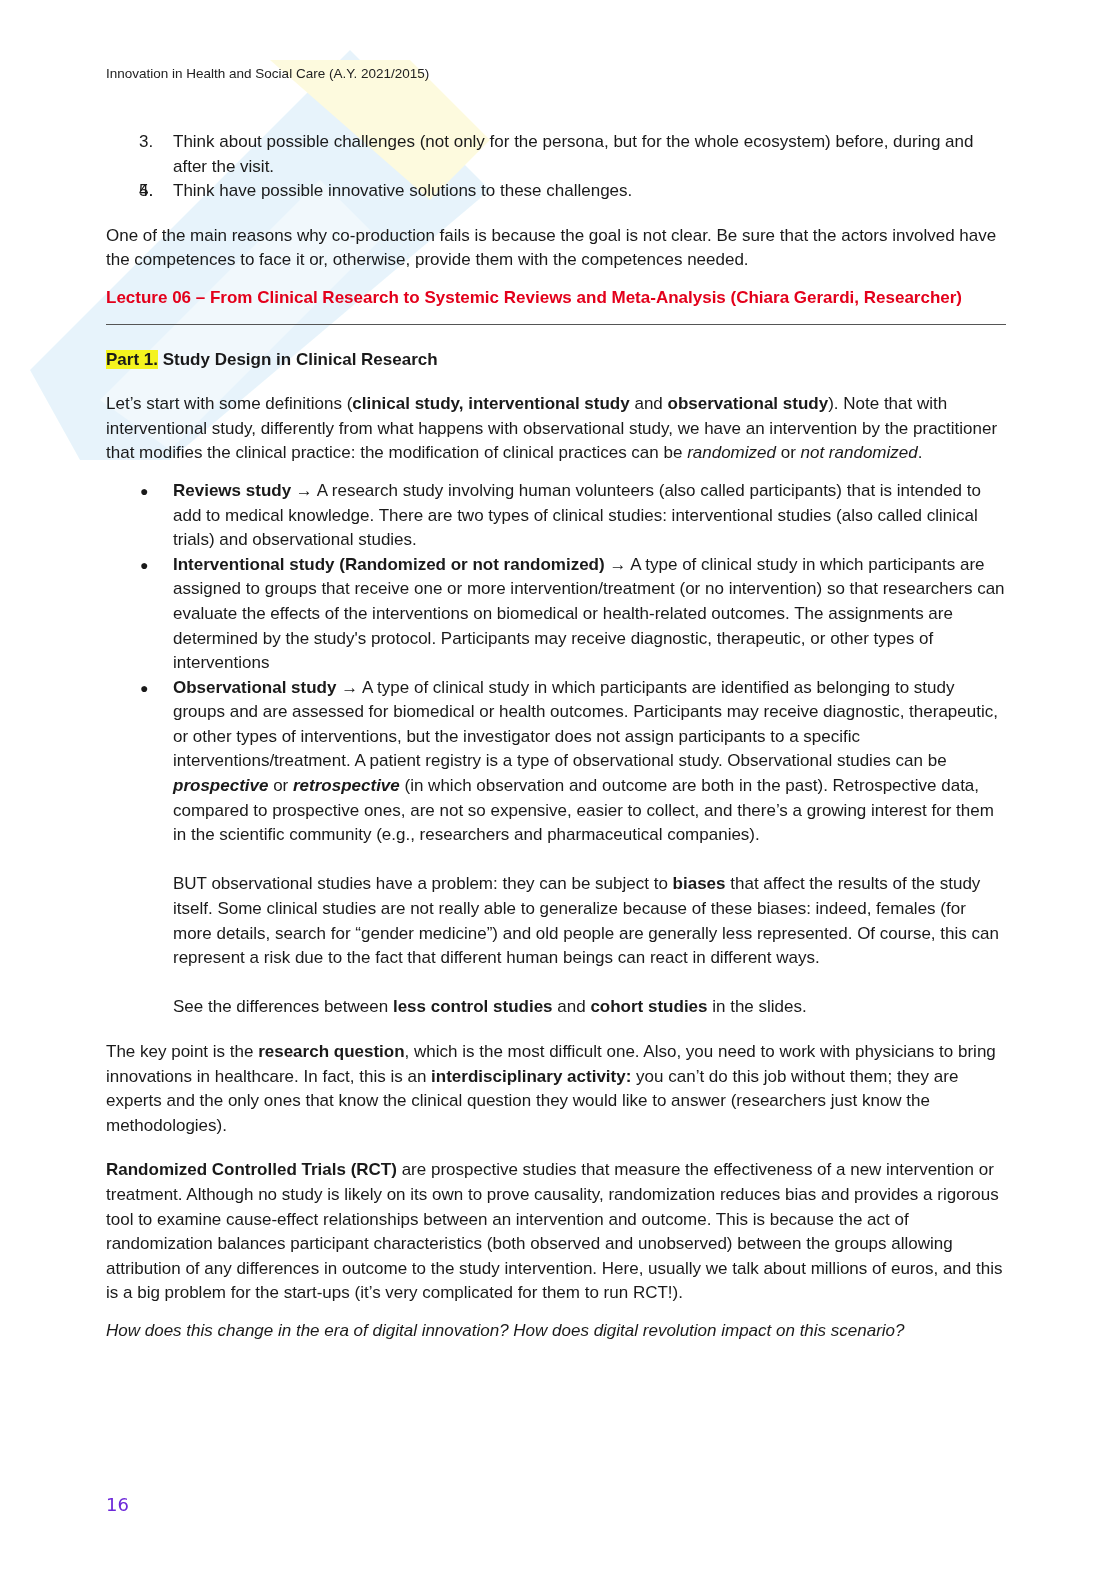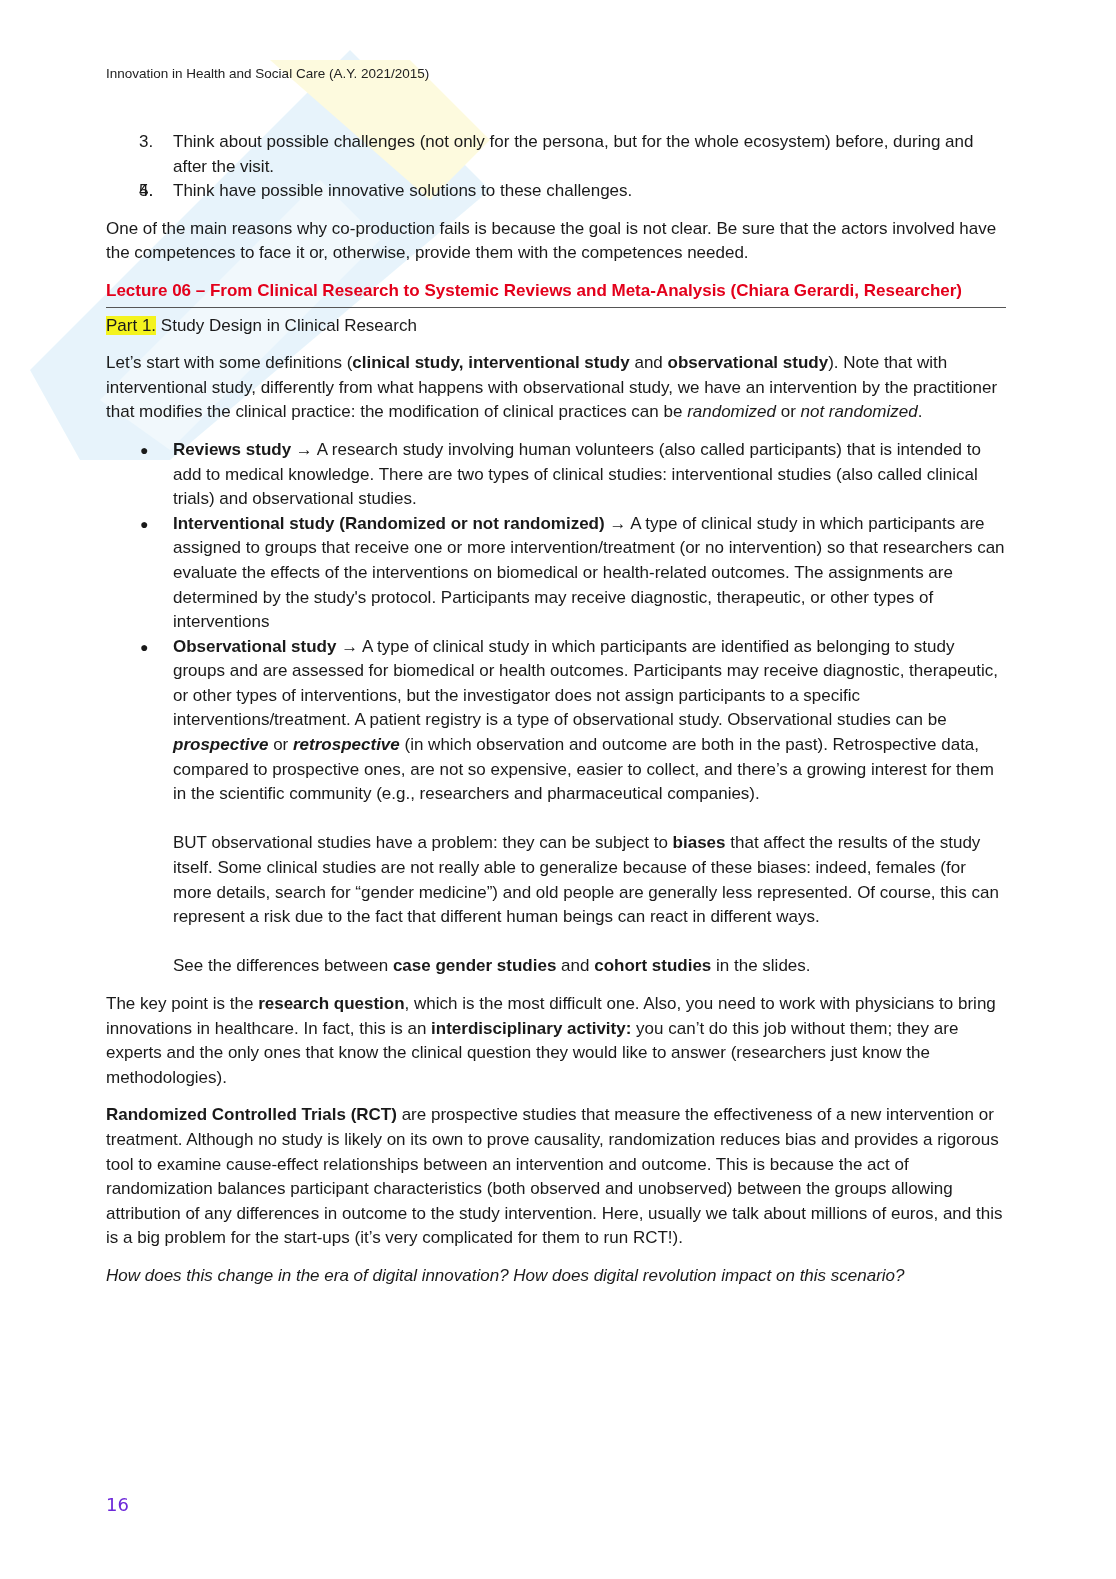--- a/index.html
+++ b/index.html
@@ -5,23 +5,23 @@
   html, body { margin: 0; padding: 0; background: #ffffff; }
   body { width: 1116px; height: 1579px; position: relative; overflow: hidden; font-family: "Liberation Sans", sans-serif; color: #1a1a1a; }
   .watermark { position: absolute; left: 20px; top: 40px; width: 480px; height: 420px; pointer-events: none; opacity: 0.55; }
   .running-header { position: absolute; left: 106px; top: 66px; font-size: 13.5px; color: #222; }
   .running-header .yr { color: #222; }
   .content { position: absolute; left: 106px; top: 130px; width: 900px; font-size: 17px; line-height: 24.6px; }
   ol.steps { margin: 0; padding: 0; list-style: none; }
   ol.steps li { position: relative; padding-left: 67px; }
   ol.steps li .num { position: absolute; left: 33px; top: 0; }
   p { margin: 0; }
-  .para-gap { margin-top: 13px; }
-  .lecture-title { color: #e3001b; font-weight: bold; margin-top: 13px; padding-bottom: 3px; border-bottom: 1.5px solid #555; }
-  .part-title { font-weight: normal; margin-top: 6px; }
+  .para-gap { margin-top: 20px; }
+  .lecture-title { color: #e3001b; font-weight: bold; margin-top: 13px; padding-bottom: 13px; border-bottom: 1.5px solid #555; }
+  .part-title { font-weight: bold; margin-top: 23px; }
   .hl { background: #f4f31e; }
   ul.defs { list-style: none; margin: 13px 0 0 0; padding: 0; }
   ul.defs li { position: relative; padding-left: 67px; }
   ul.defs li .bullet { position: absolute; left: 34px; top: 0; font-size: 14px; }
   .indent { padding-left: 67px; }
   .gap-line { height: 24.6px; }
   .page-number { position: absolute; left: 106px; top: 1494px; font-size: 18px; font-family: "DejaVu Sans", sans-serif; color: #6d28d9; }
   .question { font-style: italic; margin-top: 13px; }
 </style>
 </head>
@@ -74,21 +74,21 @@
       <span>A type of clinical study in which participants are identified as belonging to study groups and are assessed for biomedical or health outcomes. Participants may receive diagnostic, therapeutic, or other types of interventions, but the investigator does not assign participants to a specific interventions/treatment. A patient registry is a type of observational study. Observational studies can be </span><b><i>prospective</i></b><span> or </span><b><i>retrospective</i></b><span> (in which observation and outcome are both in the past). Retrospective data, compared to prospective ones, are not so expensive, easier to collect, and there’s a growing interest for them in the scientific community (e.g., researchers and pharmaceutical companies).</span>
     </li>
   </ul>
 
   <div class="gap-line"></div>
 
   <p class="indent"><span>BUT observational studies have a problem: they can be subject to </span><b>biases</b><span> that affect the results of the study itself. Some clinical studies are not really able to generalize because of these biases: indeed, females (for more details, search for “gender medicine”) and old people are generally less represented. Of course, this can represent a risk due to the fact that different human beings can react in different ways.</span></p>
 
   <div class="gap-line"></div>
 
-  <p class="indent"><span>See the differences between </span><b>case gender studies</b><span> and </span><b>cohort studies</b><span> in the slides.</span></p>
+  <p class="indent"><span>See the differences between </span><b>less control studies</b><span> and </span><b>cohort studies</b><span> in the slides.</span></p>
 
   <p class="para-gap"><span>The key point is the </span><b>research question</b><span>, which is the most difficult one. Also, you need to work with physicians to bring innovations in healthcare. In fact, this is an </span><b>interdisciplinary activity:</b><span> you can’t do this job without them; they are experts and the only ones that know the clinical question they would like to answer (researchers just know the methodologies).</span></p>
 
   <p class="para-gap"><b>Randomized Controlled Trials (RCT)</b><span> are prospective studies that measure the effectiveness of a new intervention or treatment. Although no study is likely on its own to prove causality, randomization reduces bias and provides a rigorous tool to examine cause-effect relationships between an intervention and outcome. This is because the act of randomization balances participant characteristics (both observed and unobserved) between the groups allowing attribution of any differences in outcome to the study intervention. Here, usually we talk about millions of euros, and this is a big problem for the start-ups (it’s very complicated for them to run RCT!).</span></p>
 
   <p class="question">How does this change in the era of digital innovation? How does digital revolution impact on this scenario?</p>
 </div>
 
 <div class="page-number">16</div>
 

